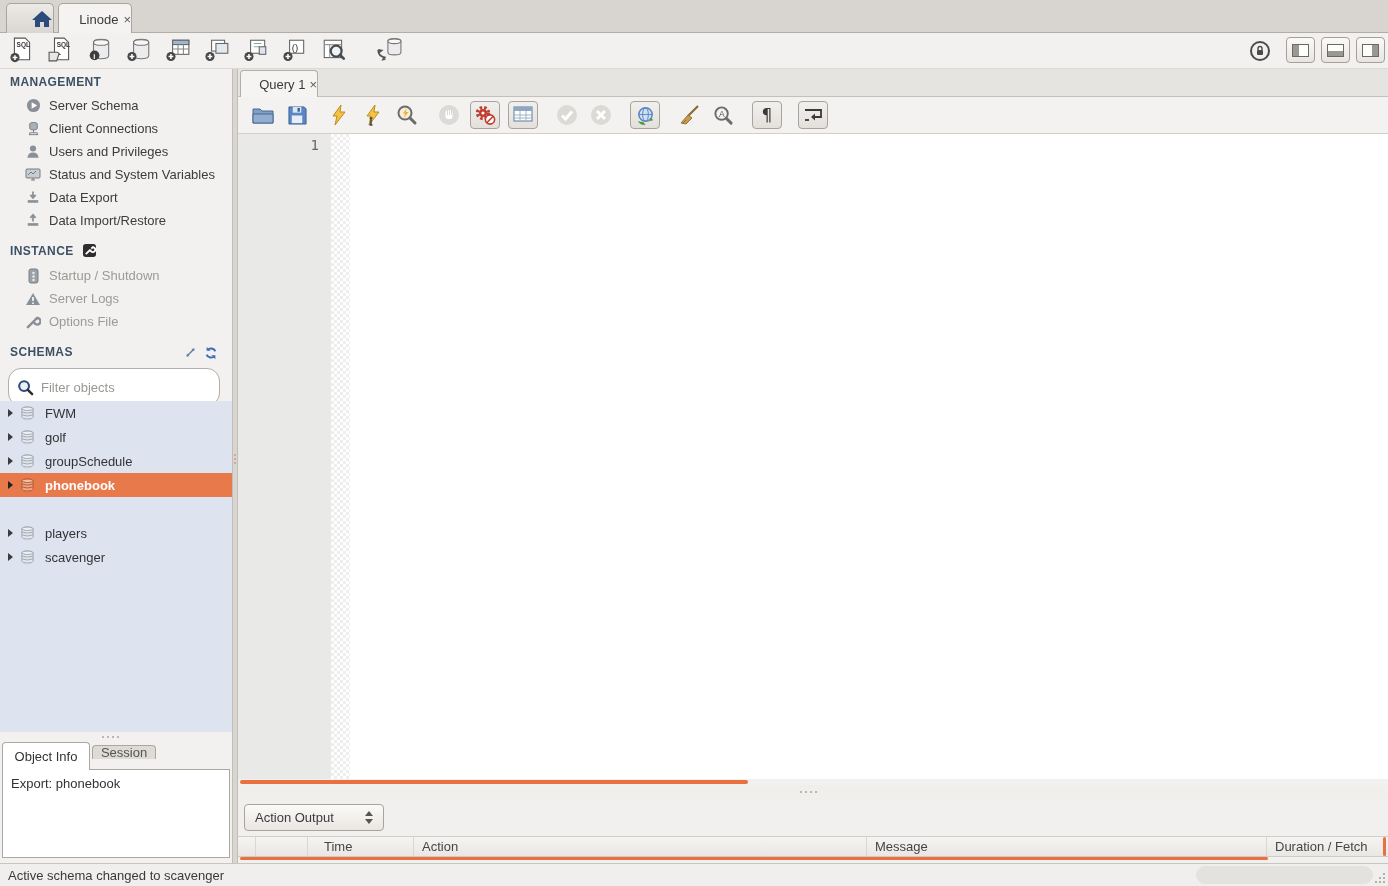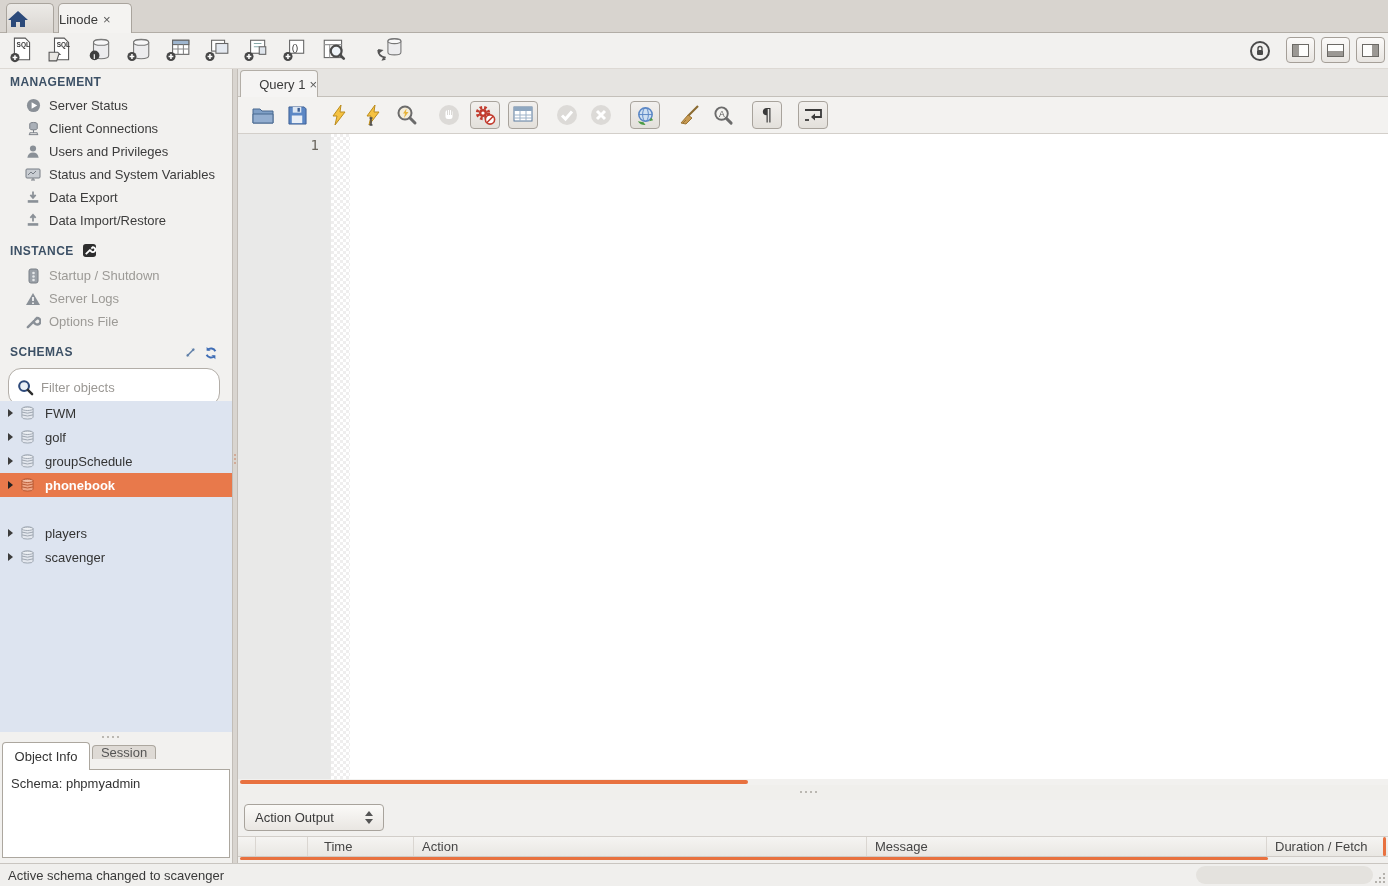--- a/index.html
+++ b/index.html
@@ -4,21 +4,21 @@
 <style>
   html,body{margin:0;padding:0;background:#555;}
   *{box-sizing:border-box;}
   #app{position:relative;width:1388px;height:886px;background:#f2f1ef;
        font-family:"Liberation Sans","DejaVu Sans",sans-serif;font-size:13px;color:#3a3a3a;
        overflow:hidden;user-select:none;}
   .abs{position:absolute;}
   
   .tabbar{position:absolute;left:0;top:0;width:100%;height:33px;background:#d8d4cf;border-bottom:1px solid #b2ada6;}
   .wtab{position:absolute;top:3px;height:31px;border:1px solid #a9a49d;border-bottom:none;
-        border-radius:5px 5px 0 0;display:flex;align-items:center;justify-content:flex-start;gap:5px;}
+        border-radius:5px 5px 0 0;display:flex;align-items:center;justify-content:flex-end;gap:5px;}
   .wtab.home{left:6px;width:48px;background:linear-gradient(#eceae7,#d9d5d0);}
   .wtab.active{left:58px;width:74px;background:#f4f3f1;}
   .closex{font-size:13px;color:#5a5a5a;cursor:pointer;line-height:1;}
   
   .maintb{position:absolute;left:0;top:33px;width:100%;height:36px;background:#f2f1ef;border-bottom:1px solid #ddd9d4;}
   .mrow{position:absolute;left:8px;top:3px;display:flex;gap:12px;}
   .mbtn{width:27px;height:28px;display:flex;align-items:center;justify-content:center;cursor:pointer;}
   .ptoggle{position:absolute;top:4px;width:29px;height:26px;border:1px solid #a59f98;border-radius:4px;
            background:linear-gradient(#fbfaf9,#e8e5e1);display:flex;align-items:center;justify-content:center;cursor:pointer;}
   .pti{width:17px;height:13px;border:1.5px solid #6b6965;background:#fdfdfc;position:relative;}
@@ -212,21 +212,21 @@
   <div class="sidebar">
     <div class="shdr" style="top:6px">MANAGEMENT</div>
 
     <div class="sitem" style="top:25px">
       <span class="ic">
           <svg width="15" height="15" viewBox="0 0 16 16">
             <circle cx="8" cy="8" r="7" fill="#8a9097"></circle>
             <path d="M6 4.5 L12 8 L6 11.5 Z" fill="#fff"></path>
           </svg>
         </span>
-      <span class="lb">Server Status</span>
+      <span class="lb">Server Schema</span>
     </div>
     <div class="sitem" style="top:48px">
       <span class="ic">
           <svg width="15" height="16" viewBox="0 0 16 16">
             <path d="M4 2.5 q0-1.5 4-1.5 t4 1.5 v5 q0 1.5-4 1.5 t-4-1.5 z" fill="#aab0b8" stroke="#767c84"></path>
             <path d="M8 9 v3 M3 14 h10 M4 14 v-2 h8 v2" stroke="#767c84" fill="none"></path>
           </svg>
         </span>
       <span class="lb">Client Connections</span>
     </div>
@@ -405,21 +405,21 @@
         <i></i>
       </div>
 
     <div class="otab" style="left:2px;top:673px;width:88px;height:28px;background:#fff;z-index:2;color:#333">
       <span>Object Info</span>
     </div>
     <div class="otab" style="left:92px;top:676px;width:64px;height:14px;background:#dedad5;color:#555">
       <span>Session</span>
     </div>
     <div class="objbox">
-      <span>Schema: phpmyadmin</span>
+      <span>Export: phonebook</span>
     </div>
   </div>
 
   <div class="vsplit">
     <div class="abs" style="left:0px;top:383px;width:4px;">
       <i style="display:block;width:2px;height:2px;background:#cf9b85;margin:2px auto;border-radius:50%"></i>
       <i style="display:block;width:2px;height:2px;background:#cf9b85;margin:2px auto;border-radius:50%"></i>
       <i style="display:block;width:2px;height:2px;background:#cf9b85;margin:2px auto;border-radius:50%"></i>
     </div>
   </div>

